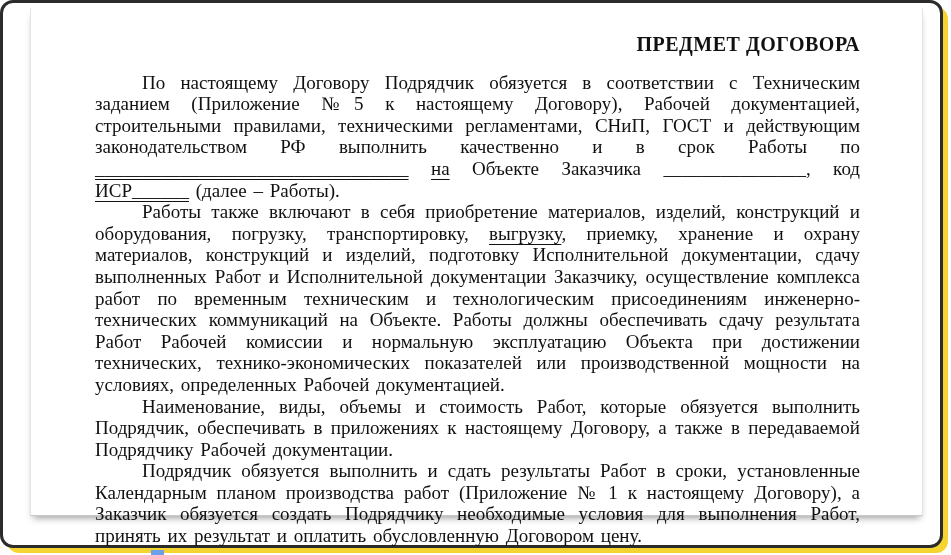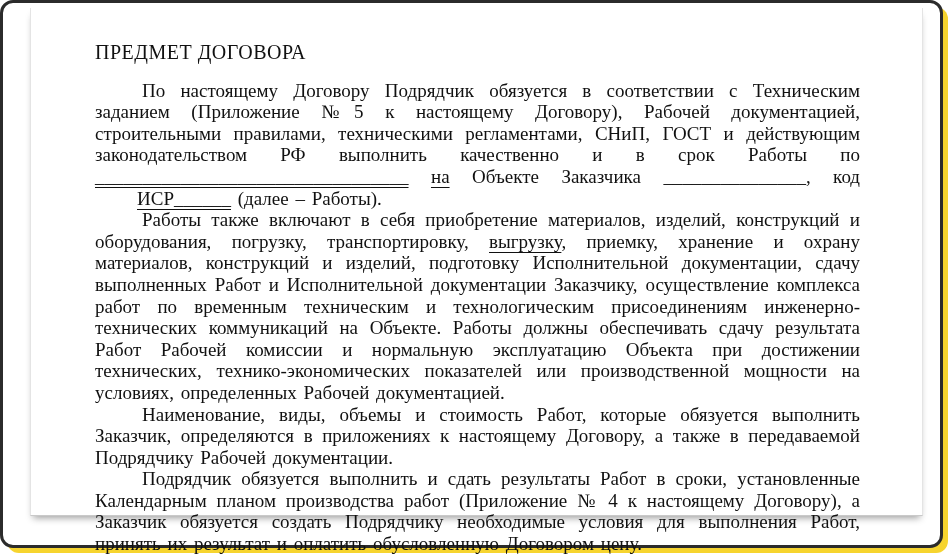--- a/index.html
+++ b/index.html
@@ -35,62 +35,61 @@
     box-shadow: 0 5px 7px -3px rgba(0,0,0,0.38);
     box-sizing: border-box;
   }
   .document-content {
     padding: 26px 62px 0 64px;
     color: #111111;
     font-size: 19px;
     line-height: 21.6px;
   }
   .doc-title {
-    text-align: left;
-    font-weight: normal;
+    text-align: right;
+    font-weight: bold;
     font-size: 20px;
     letter-spacing: 0.5px;
-    margin: 8px 0 16px 0;
+    margin: 0 0 16px 0;
   }
   .para {
     margin: 0;
     text-align: justify;
     text-indent: 47px;
     word-spacing: 2px;
   }
   
   .spell {
     text-decoration-line: underline;
     text-decoration-style: wavy;
     text-decoration-color: #e00000;
     text-decoration-thickness: 1px;
     text-underline-offset: 4px;
     text-decoration: underline;
   }
   
   .uline {
     border-bottom: 1.3px solid #111111;
-    margin-left: 42px;
   }
   .bookmark {
     width: 13px;
     height: 22px;
     margin: 3px 0 0 56px;
     clip-path: polygon(0 0, 100% 0, 100% 100%, 50% 66%, 0 100%);
   }
 </style>
 </head>
 <body>
 
 <div class="window-frame">
   <div class="document-page">
     <div class="document-content">
       <h1 class="doc-title">ПРЕДМЕТ ДОГОВОРА</h1>
       <div>
           <p class="para"><span>По настоящему Договору Подрядчик обязуется в соответствии с Техническим заданием (Приложение №5 к настоящему Договору), Рабочей документацией, строительными правилами, техническими регламентами, СНиП, ГОСТ и действующим законодательством РФ выполнить качественно и в срок Работы по </span><span class="spell">_________________________________</span><span> </span><span class="spell">на</span><span> Объекте Заказчика </span><span>_______________</span><span>, код </span><span class="spell uline">ИСР</span><span class="spell">______</span><span> (далее – Работы).</span></p>
           <p class="para"><span>Работы также включают в себя приобретение материалов, изделий, конструкций и оборудования, погрузку, транспортировку, </span><span class="spell">выгрузку</span><span>, приемку, хранение и охрану материалов, конструкций и изделий, подготовку Исполнительной документации, сдачу выполненных Работ и Исполнительной документации Заказчику, осуществление комплекса работ по временным техническим и технологическим присоединениям инженерно-технических коммуникаций на Объекте. Работы должны обеспечивать сдачу результата Работ Рабочей комиссии и нормальную эксплуатацию Объекта при достижении технических, технико-экономических показателей или производственной мощности на условиях, определенных Рабочей документацией.</span></p>
-          <p class="para"><span>Наименование, виды, объемы и стоимость Работ, которые обязуется выполнить Заказчик, определяются в приложениях к настоящему Договору, а также в передаваемой Подрядчику Рабочей документации.</span></p>
-          <p class="para"><span>Подрядчик обязуется выполнить и сдать результаты Работ в сроки, установленные Календарным планом производства работ (Приложение № 4 к настоящему Договору), а Заказчик обязуется создать Подрядчику необходимые условия для выполнения Работ, принять их результат и оплатить обусловленную Договором цену.</span></p>
+          <p class="para"><span>Наименование, виды, объемы и стоимость Работ, которые обязуется выполнить Подрядчик, обеспечивать в приложениях к настоящему Договору, а также в передаваемой Подрядчику Рабочей документации.</span></p>
+          <p class="para"><span>Подрядчик обязуется выполнить и сдать результаты Работ в сроки, установленные Календарным планом производства работ (Приложение № 1 к настоящему Договору), а Заказчик обязуется создать Подрядчику необходимые условия для выполнения Работ, принять их результат и оплатить обусловленную Договором цену.</span></p>
         </div>
       <div class="bookmark" style="background: rgb(109, 158, 232);"></div>
     </div>
   </div>
 </div>
 
 </body></html>

